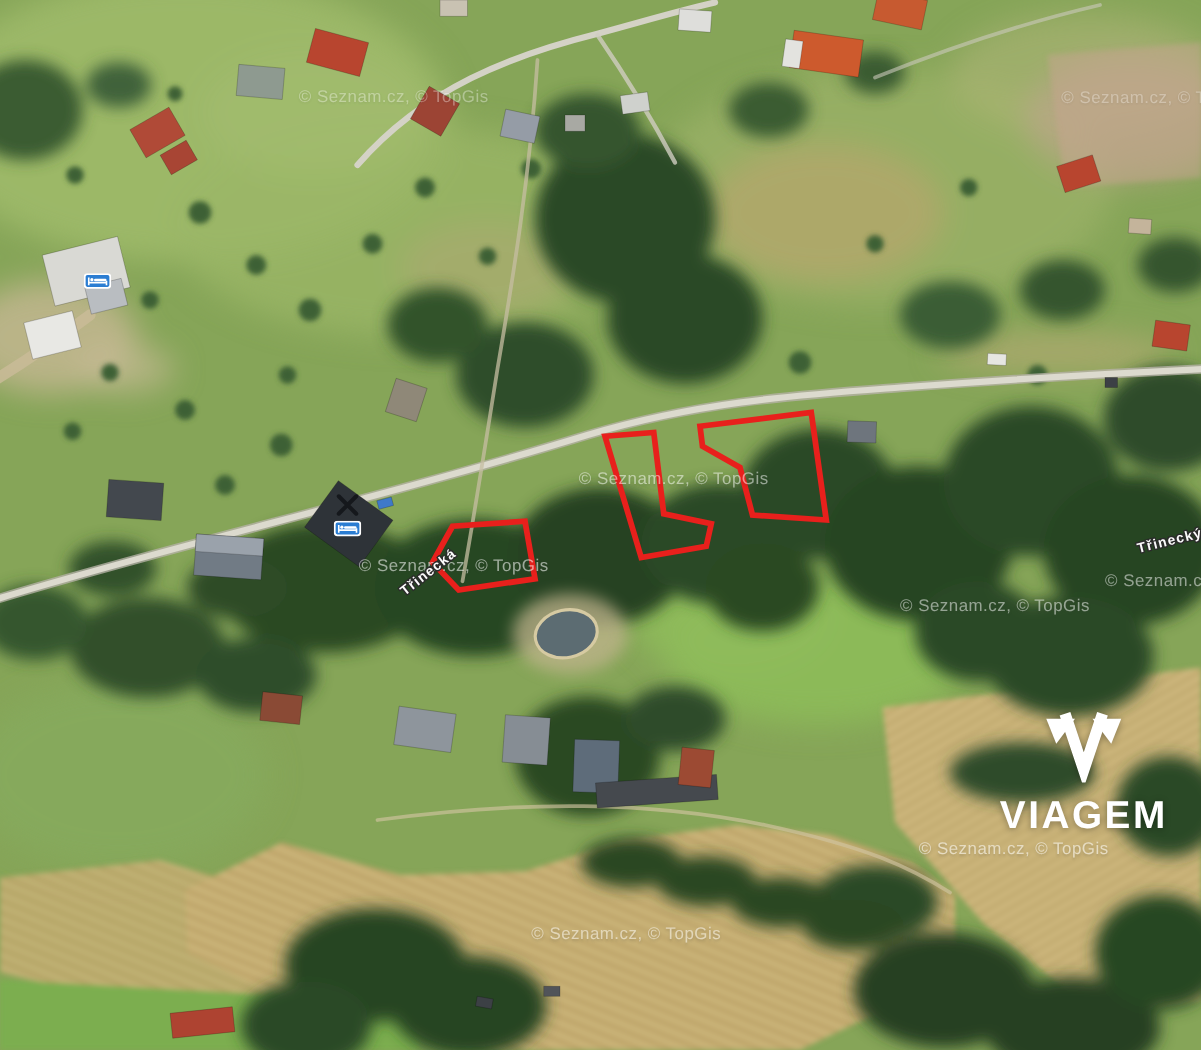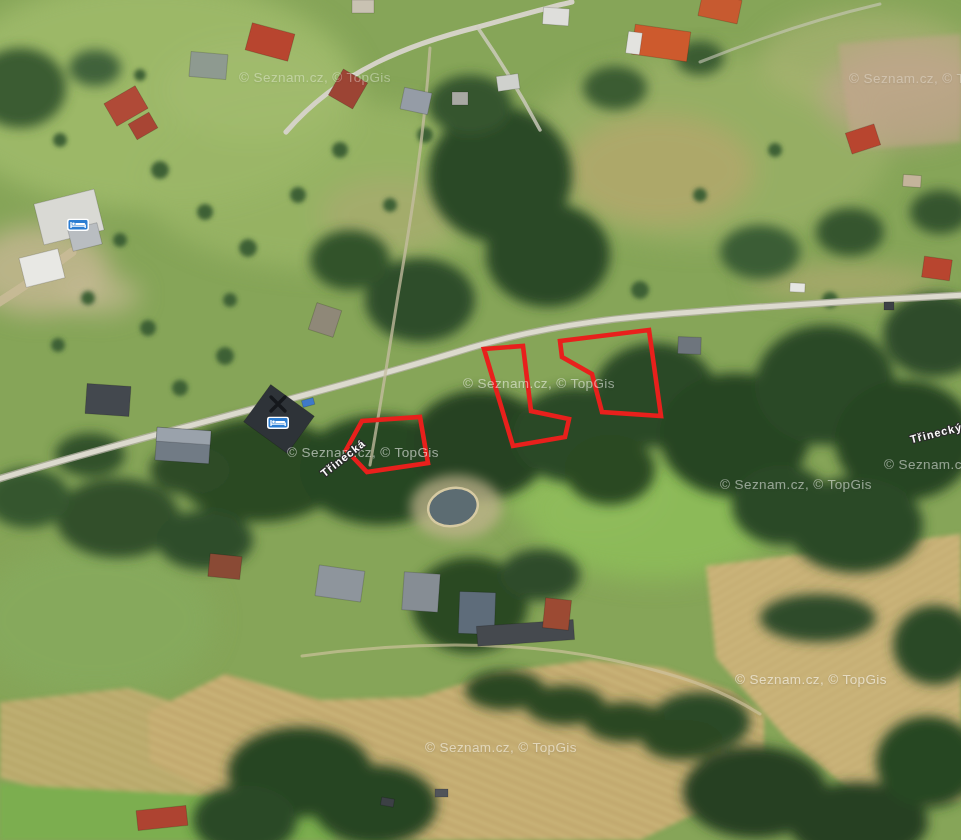--- a/index.html
+++ b/index.html
@@ -236,14 +236,22 @@
           <rect x="0.75" y="0.75" width="20.5" height="11" rx="2.2" fill="#2b7dd2" stroke="#ffffff" stroke-width="1.5"></rect>
           <path d="M4,3.4 L4,9.6 M4,7.6 L18.2,7.6 M18.2,6 L18.2,9.6" stroke="#ffffff" stroke-width="1.3" fill="none"></path>
           <circle cx="6.5" cy="5.2" r="1.3" fill="#ffffff"></circle>
           <rect x="8.2" y="4.4" width="10" height="2.1" rx="1" fill="#ffffff"></rect>
         </svg></div>
       <div class="poi" style="left: 278px; top: 392px;"><svg width="20" height="18" viewBox="0 0 20 18">
           <path d="M3,2 L17,16 M17,2 L3,16" stroke="#15181c" stroke-width="3.2" stroke-linecap="round" fill="none"></path>
         </svg></div>
     </div>
 
+  <div class="viagem">
+    <svg width="64" height="58" viewBox="0 0 64 58">
+      <polygon points="2,7 25,7 10,27" fill="#ffffff"></polygon>
+      <polygon points="39,7 62,7 54,27" fill="#ffffff"></polygon>
+      <path d="M17,3 L32,48 L47,3" fill="none" stroke="#ffffff" stroke-width="9"></path>
+    </svg>
+    <div class="viagem-text">VIAGEM</div>
+  </div>
 
 </div>
 
 </body></html>

